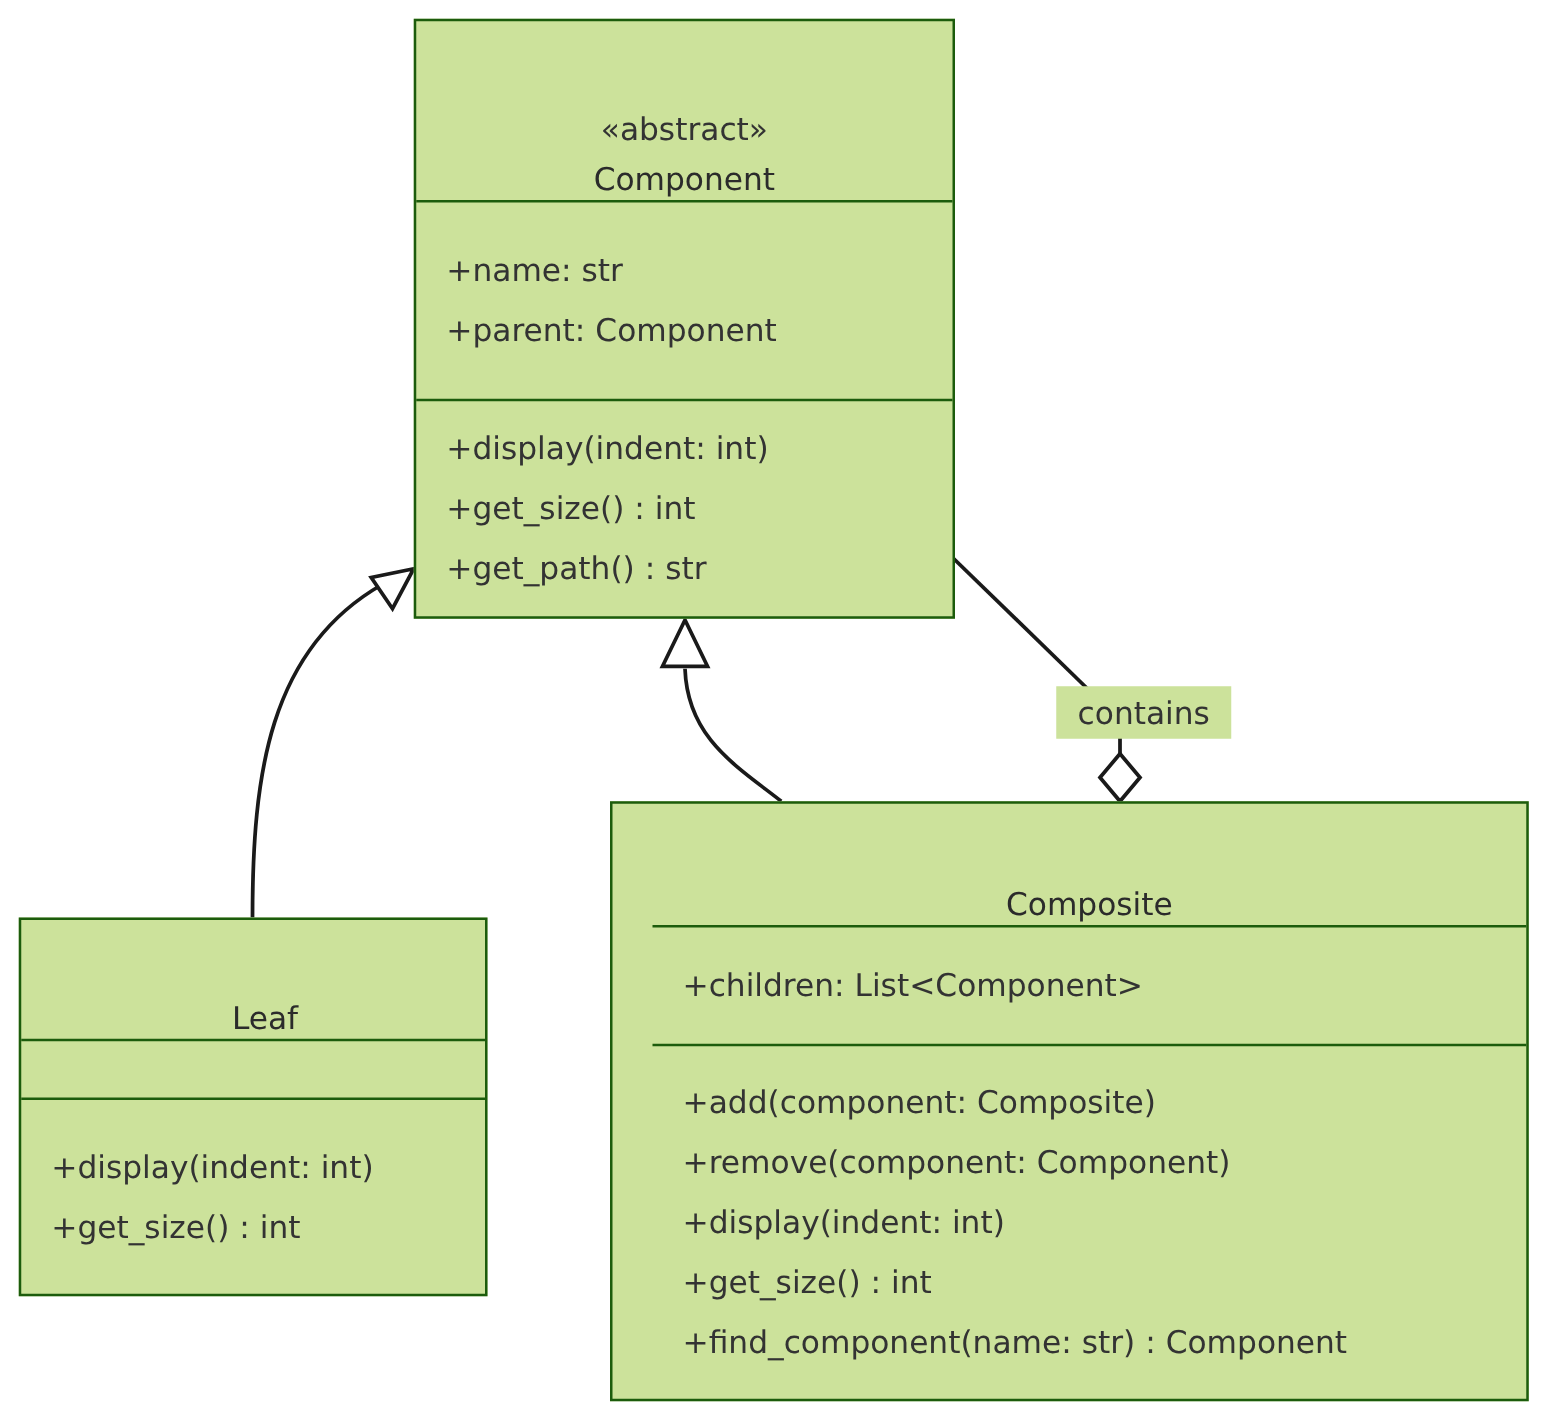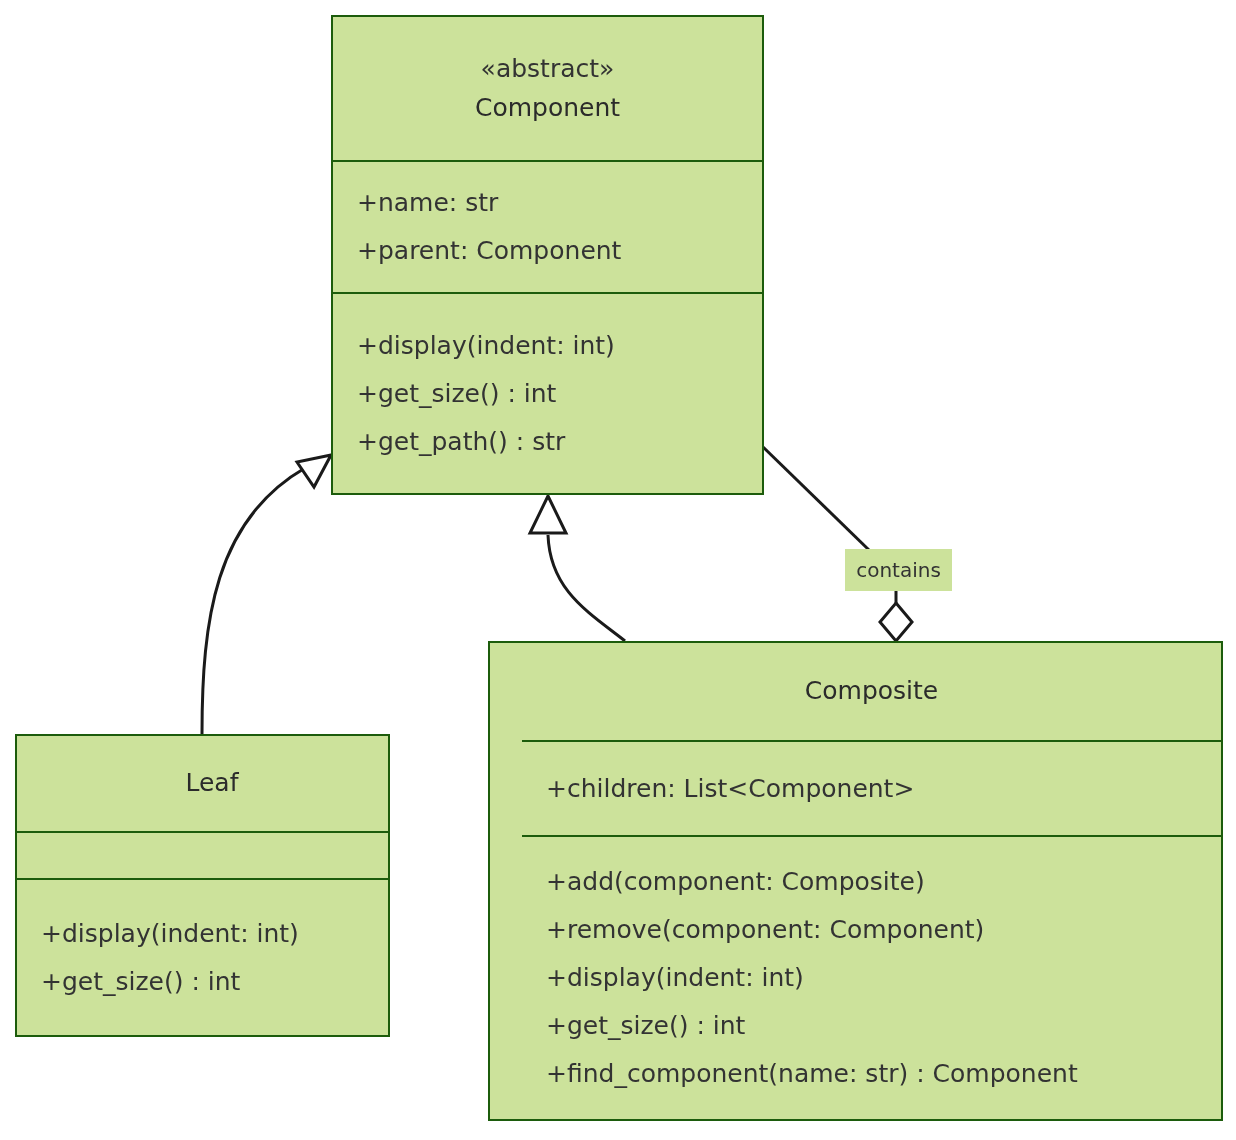--- a/index.html
+++ b/index.html
@@ -41,21 +41,21 @@
     box-sizing: border-box;
     position: relative;
   }
   .compartment + .compartment {
     border-top: 2px solid #1c5c0c;
   }
   .compartment.header {
     display: flex;
     flex-direction: column;
     align-items: center;
-    justify-content: center;
+    justify-content: flex-end;
     text-align: center;
   }
   .compartment.members {
     display: flex;
     flex-direction: column;
     justify-content: center;
     padding-left: 24px;
   }
 
   .stereotype {
@@ -77,21 +77,21 @@
   }
 
   
   #class-component {
     left: 331px;
     top: 15px;
     width: 433px;
     height: 480px;
   }
   #class-component .header      { height: 143px; }
-  #class-component .attributes  { height: 132px; }
+  #class-component .attributes  { height: 159px; }
   #class-component .methods     { flex: 1 1 auto; }
   #class-component .stereotype  { margin-bottom: 8px; }
 
   
   #class-leaf {
     left: 15px;
     top: 734px;
     width: 375px;
     height: 303px;
   }
@@ -109,27 +109,27 @@
   }
   #class-composite .header     { height: 97px; }
   #class-composite .attributes { height: 95px; }
   #class-composite .methods    { flex: 1 1 auto; }
 
   
   #assoc-label-contains {
     position: absolute;
     left: 845px;
     top: 549px;
-    width: 107px;
+    width: 140px;
     height: 42px;
     background: #cce29b;
     display: flex;
     align-items: center;
     justify-content: center;
-    font-size: 20px;
+    font-size: 25px;
     color: #333333;
     z-index: 3;
     white-space: nowrap;
   }
 </style>
 </head>
 <body>
 
 <div id="diagram-canvas">
 

